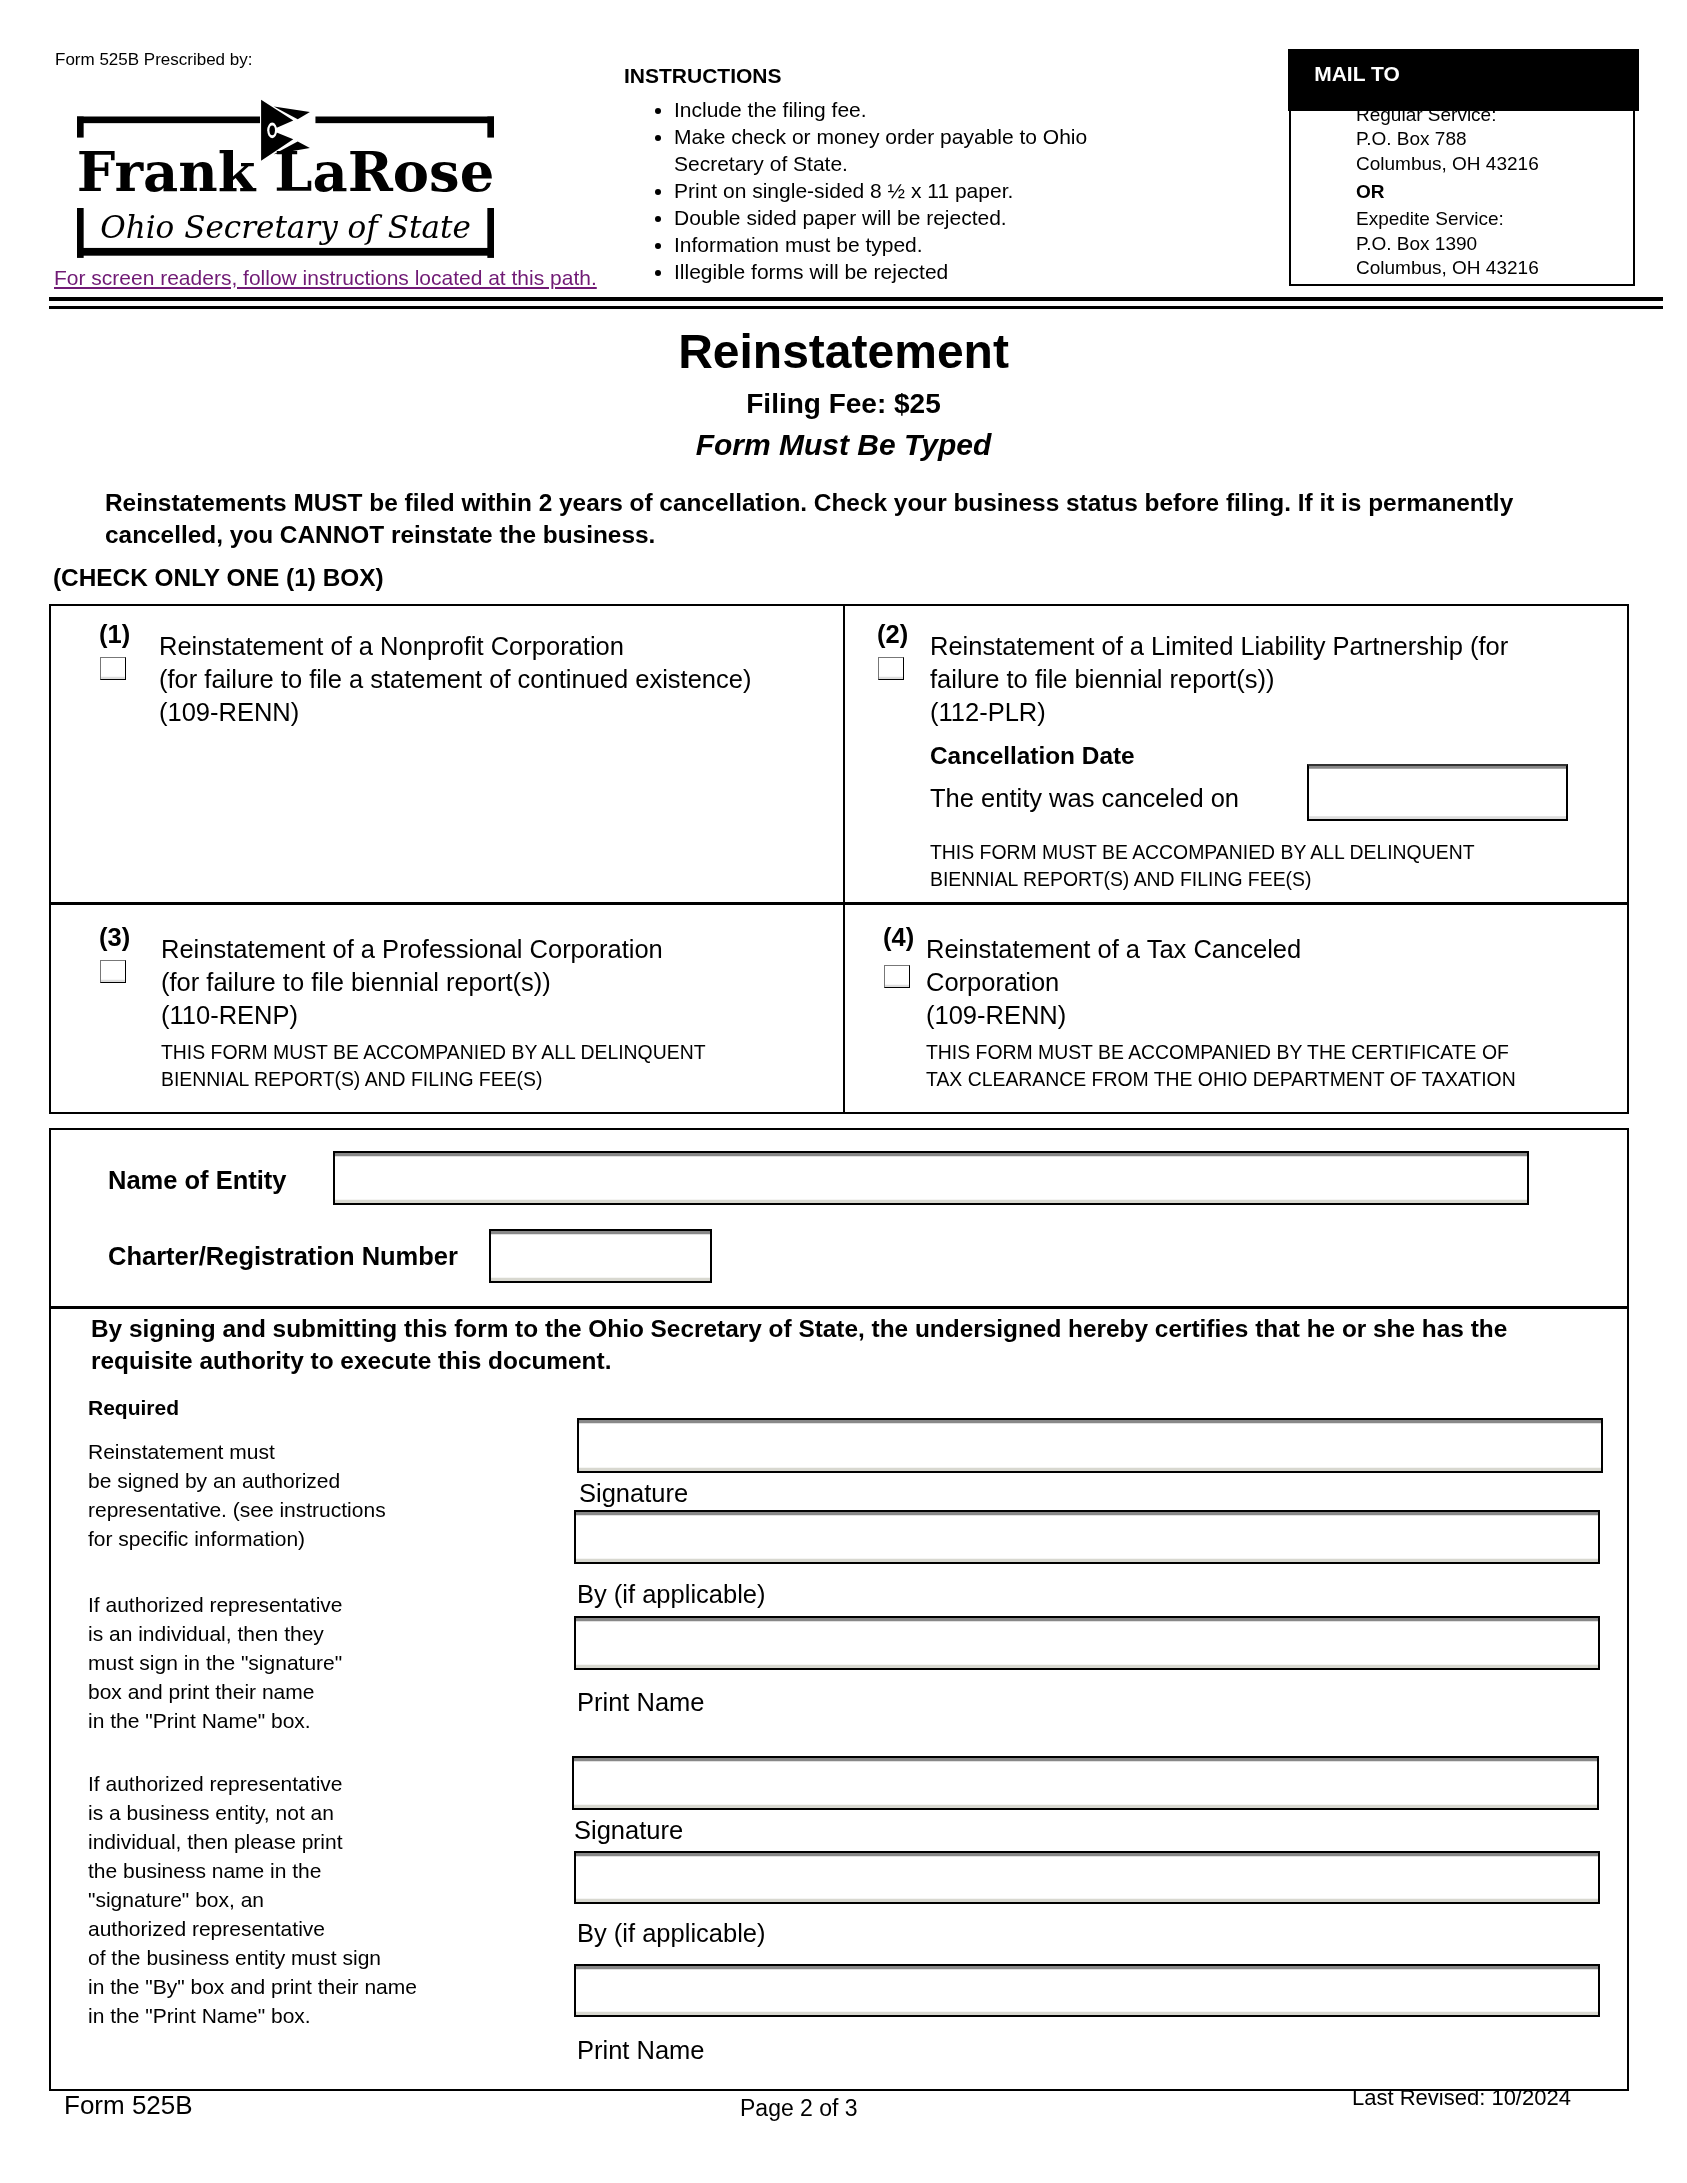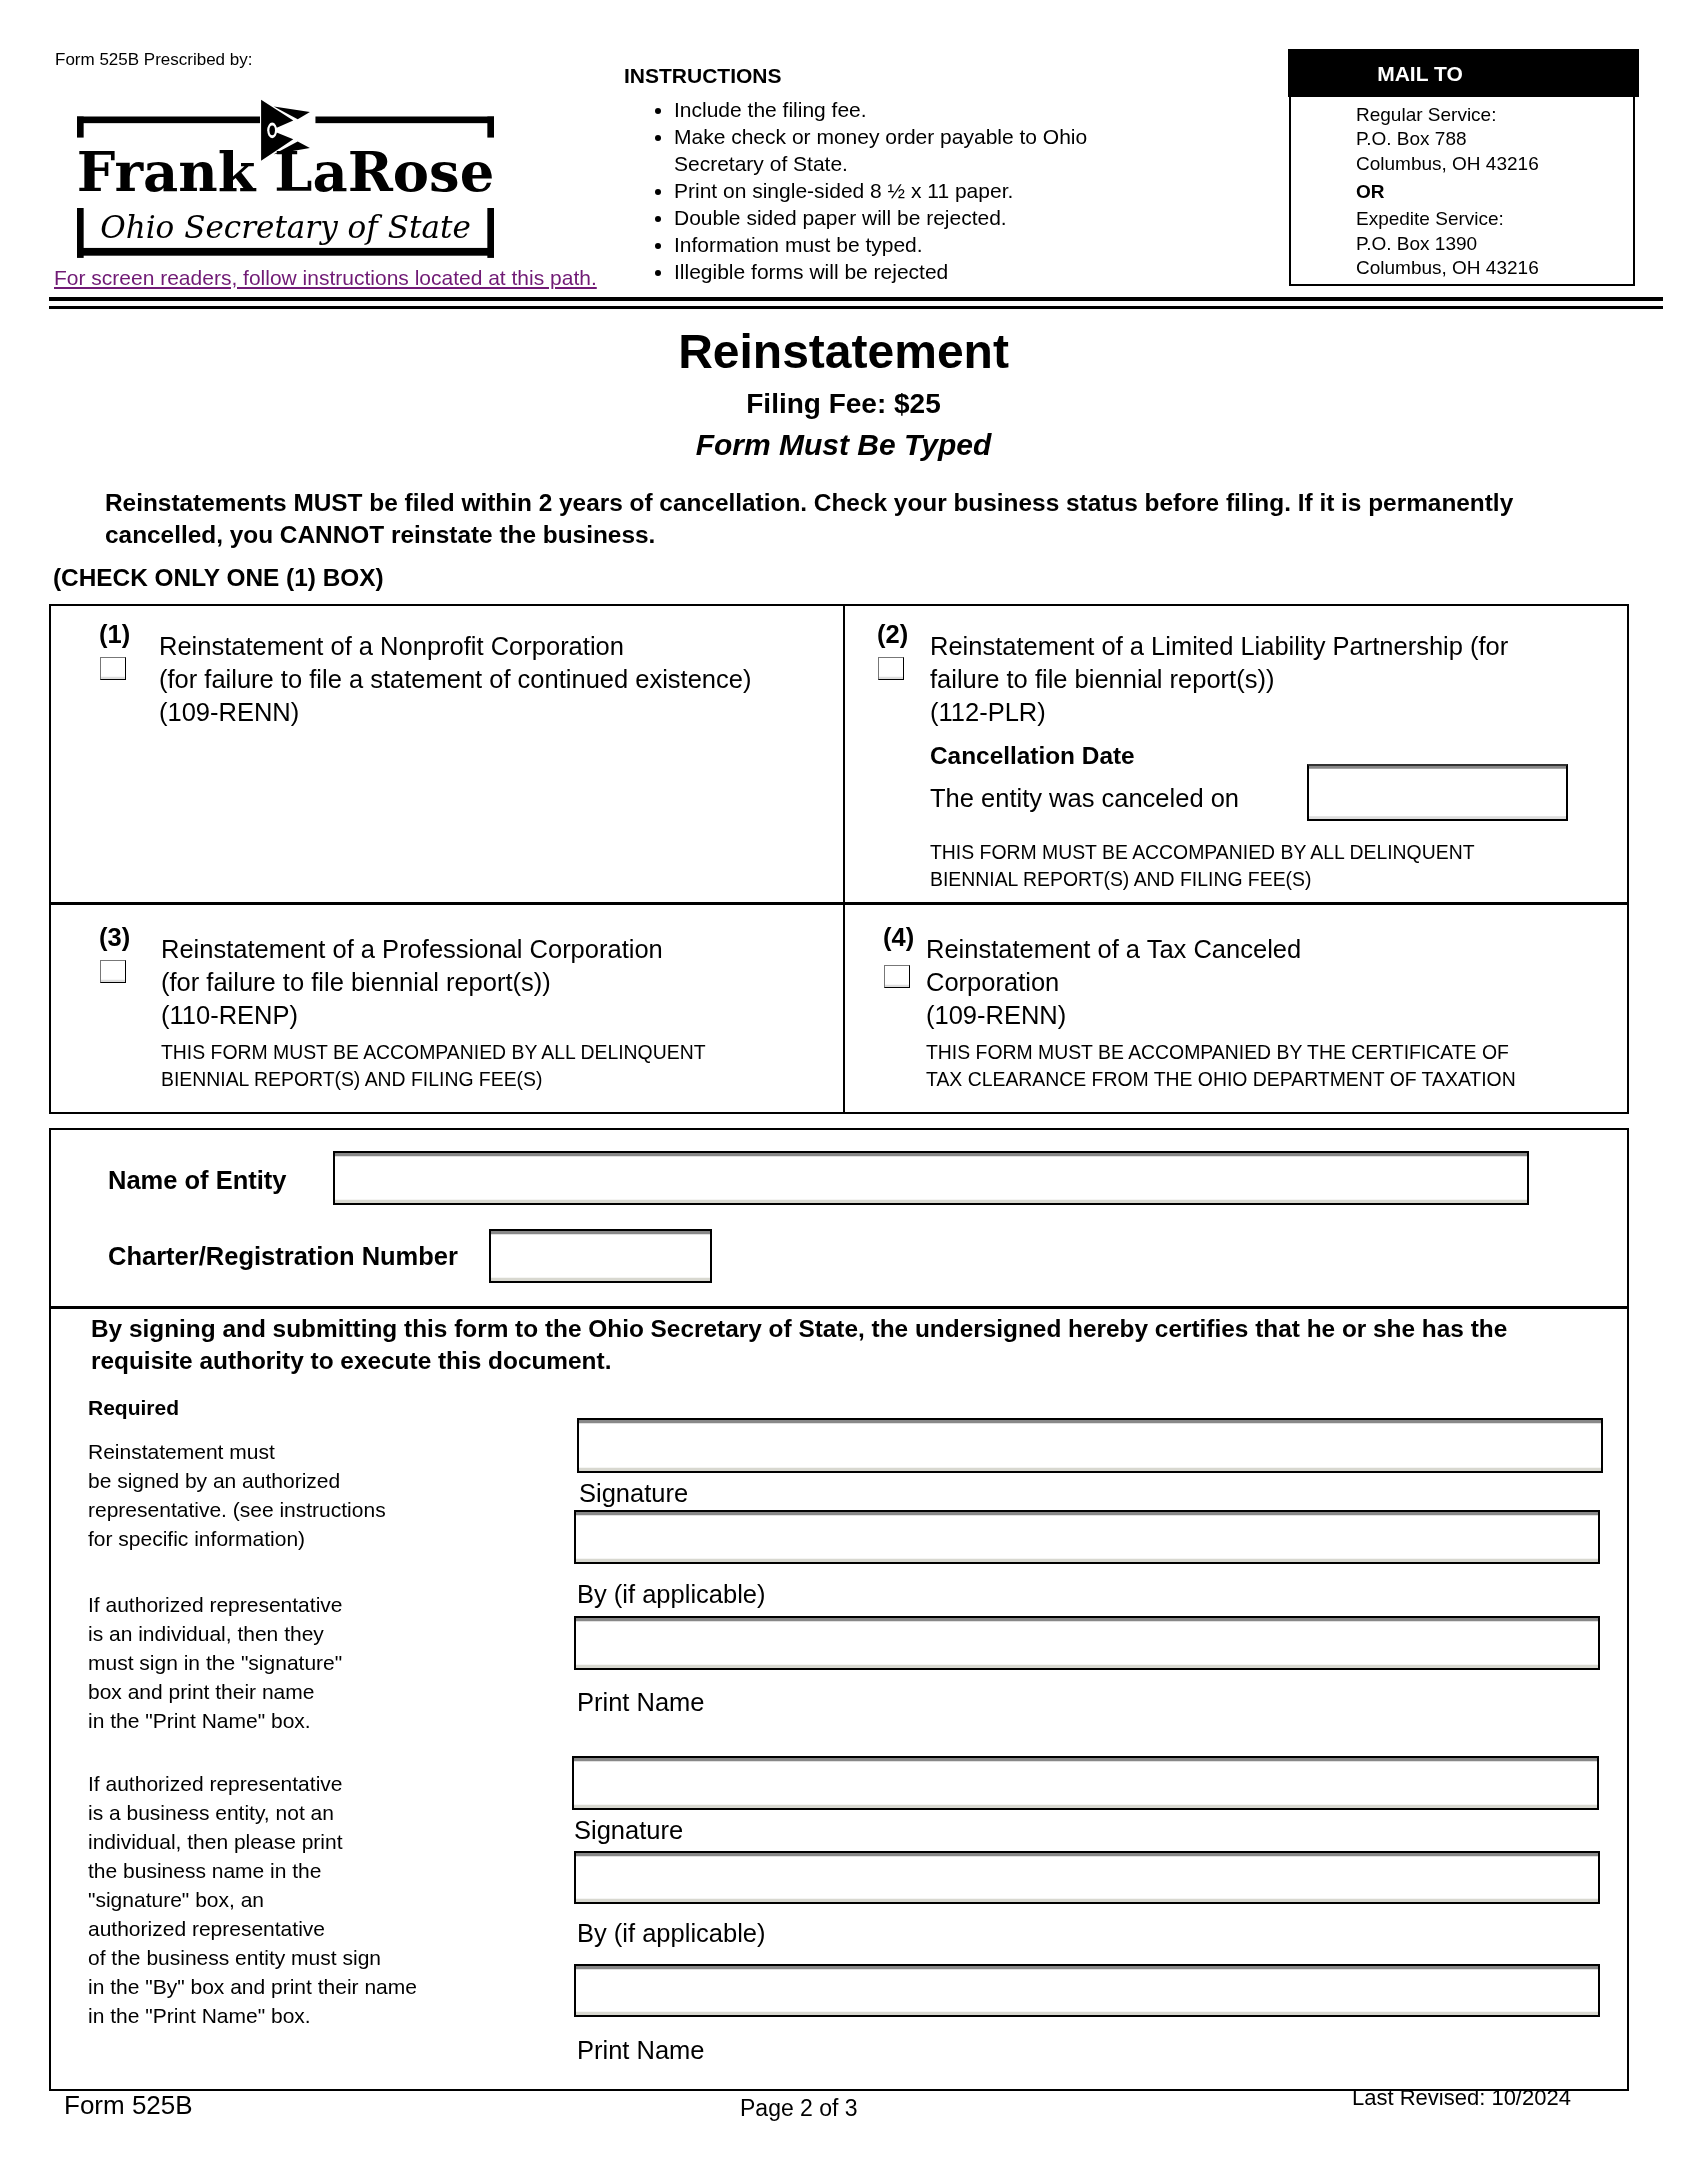--- a/index.html
+++ b/index.html
@@ -17,21 +17,21 @@
   .rule { left: 49px; height: 3.9px; background: #000; }
   .rule.r1 { top: 297px; width: 1614px; }
   .rule.r2 { top: 306px; width: 1614px; height: 3.3px; }
 
   .instr { left: 624px; top: 64px; width: 610px; }
   .instr-title { font-size: 21px; font-weight: bold; margin-bottom: 7.8px; }
   .instr ul { margin: 0; padding-left: 50px; font-size: 21px; line-height: 27px; }
   .instr li { list-style: disc; }
 
   .mail { left: 1289px; top: 49px; width: 346px; height: 237px; border: 2.8px solid #000; border-top: none; box-sizing: border-box; }
-  .mail-head { position: absolute; left: -2.8px; top: 0; width: 351px; height: 48px; background: #000; color: #fff; font-weight: bold; font-size: 21px; line-height: 49px; padding-left: 89px; box-sizing: border-box; }
+  .mail-head { position: absolute; left: -2.8px; top: 0; width: 351px; height: 62px; background: #000; color: #fff; font-weight: bold; font-size: 21px; line-height: 49px; padding-left: 26px; box-sizing: border-box; }
   .mail-body { position: absolute; left: 65px; top: 54px; font-size: 19px; line-height: 24.4px; }
   .mail-body .or { font-weight: bold; margin: 3.3px 0; }
 
   
   .title { left: 0; width: 1687px; text-align: center; font-weight: bold; }
   .title.main { top: 324px; font-size: 48px; }
   .title.fee { top: 388px; font-size: 28px; }
   .title.typed { top: 428px; font-size: 30px; font-style: italic; }
   .warning { left: 105px; top: 487px; width: 1497px; font-size: 24.4px; font-weight: bold; line-height: 32px; }
   .check-one { left: 53px; top: 564px; font-size: 24.4px; font-weight: bold; }

